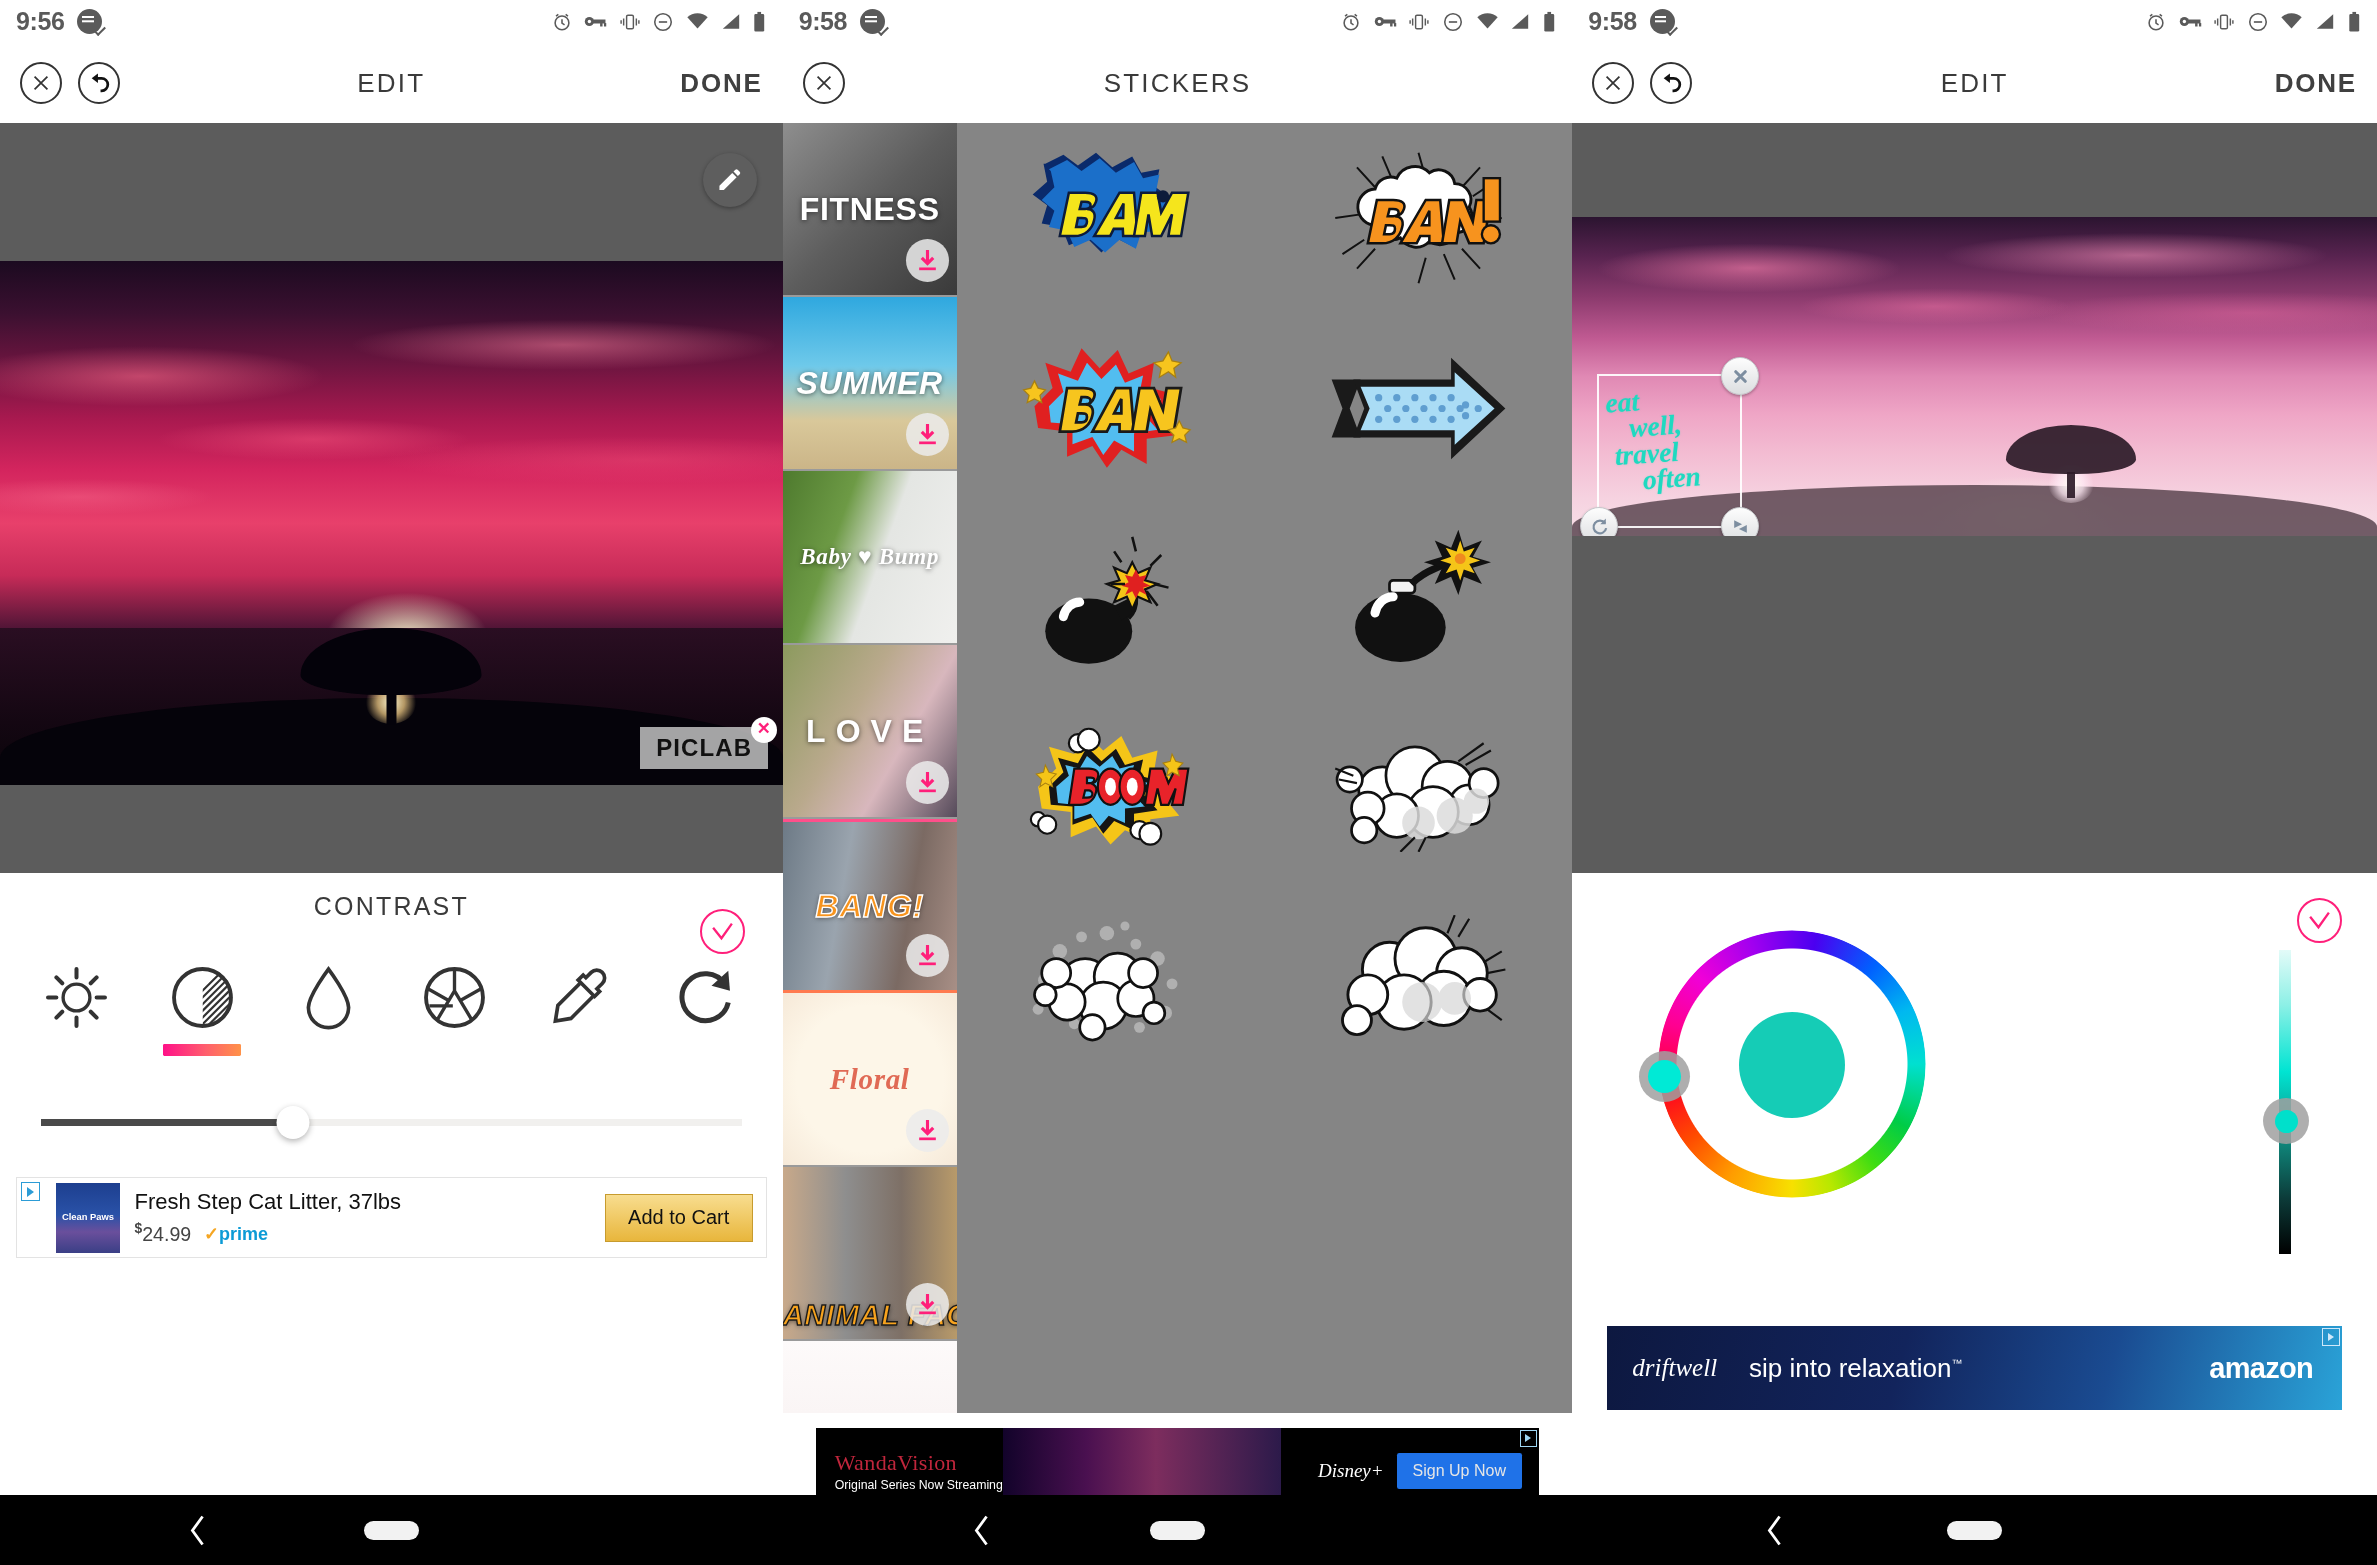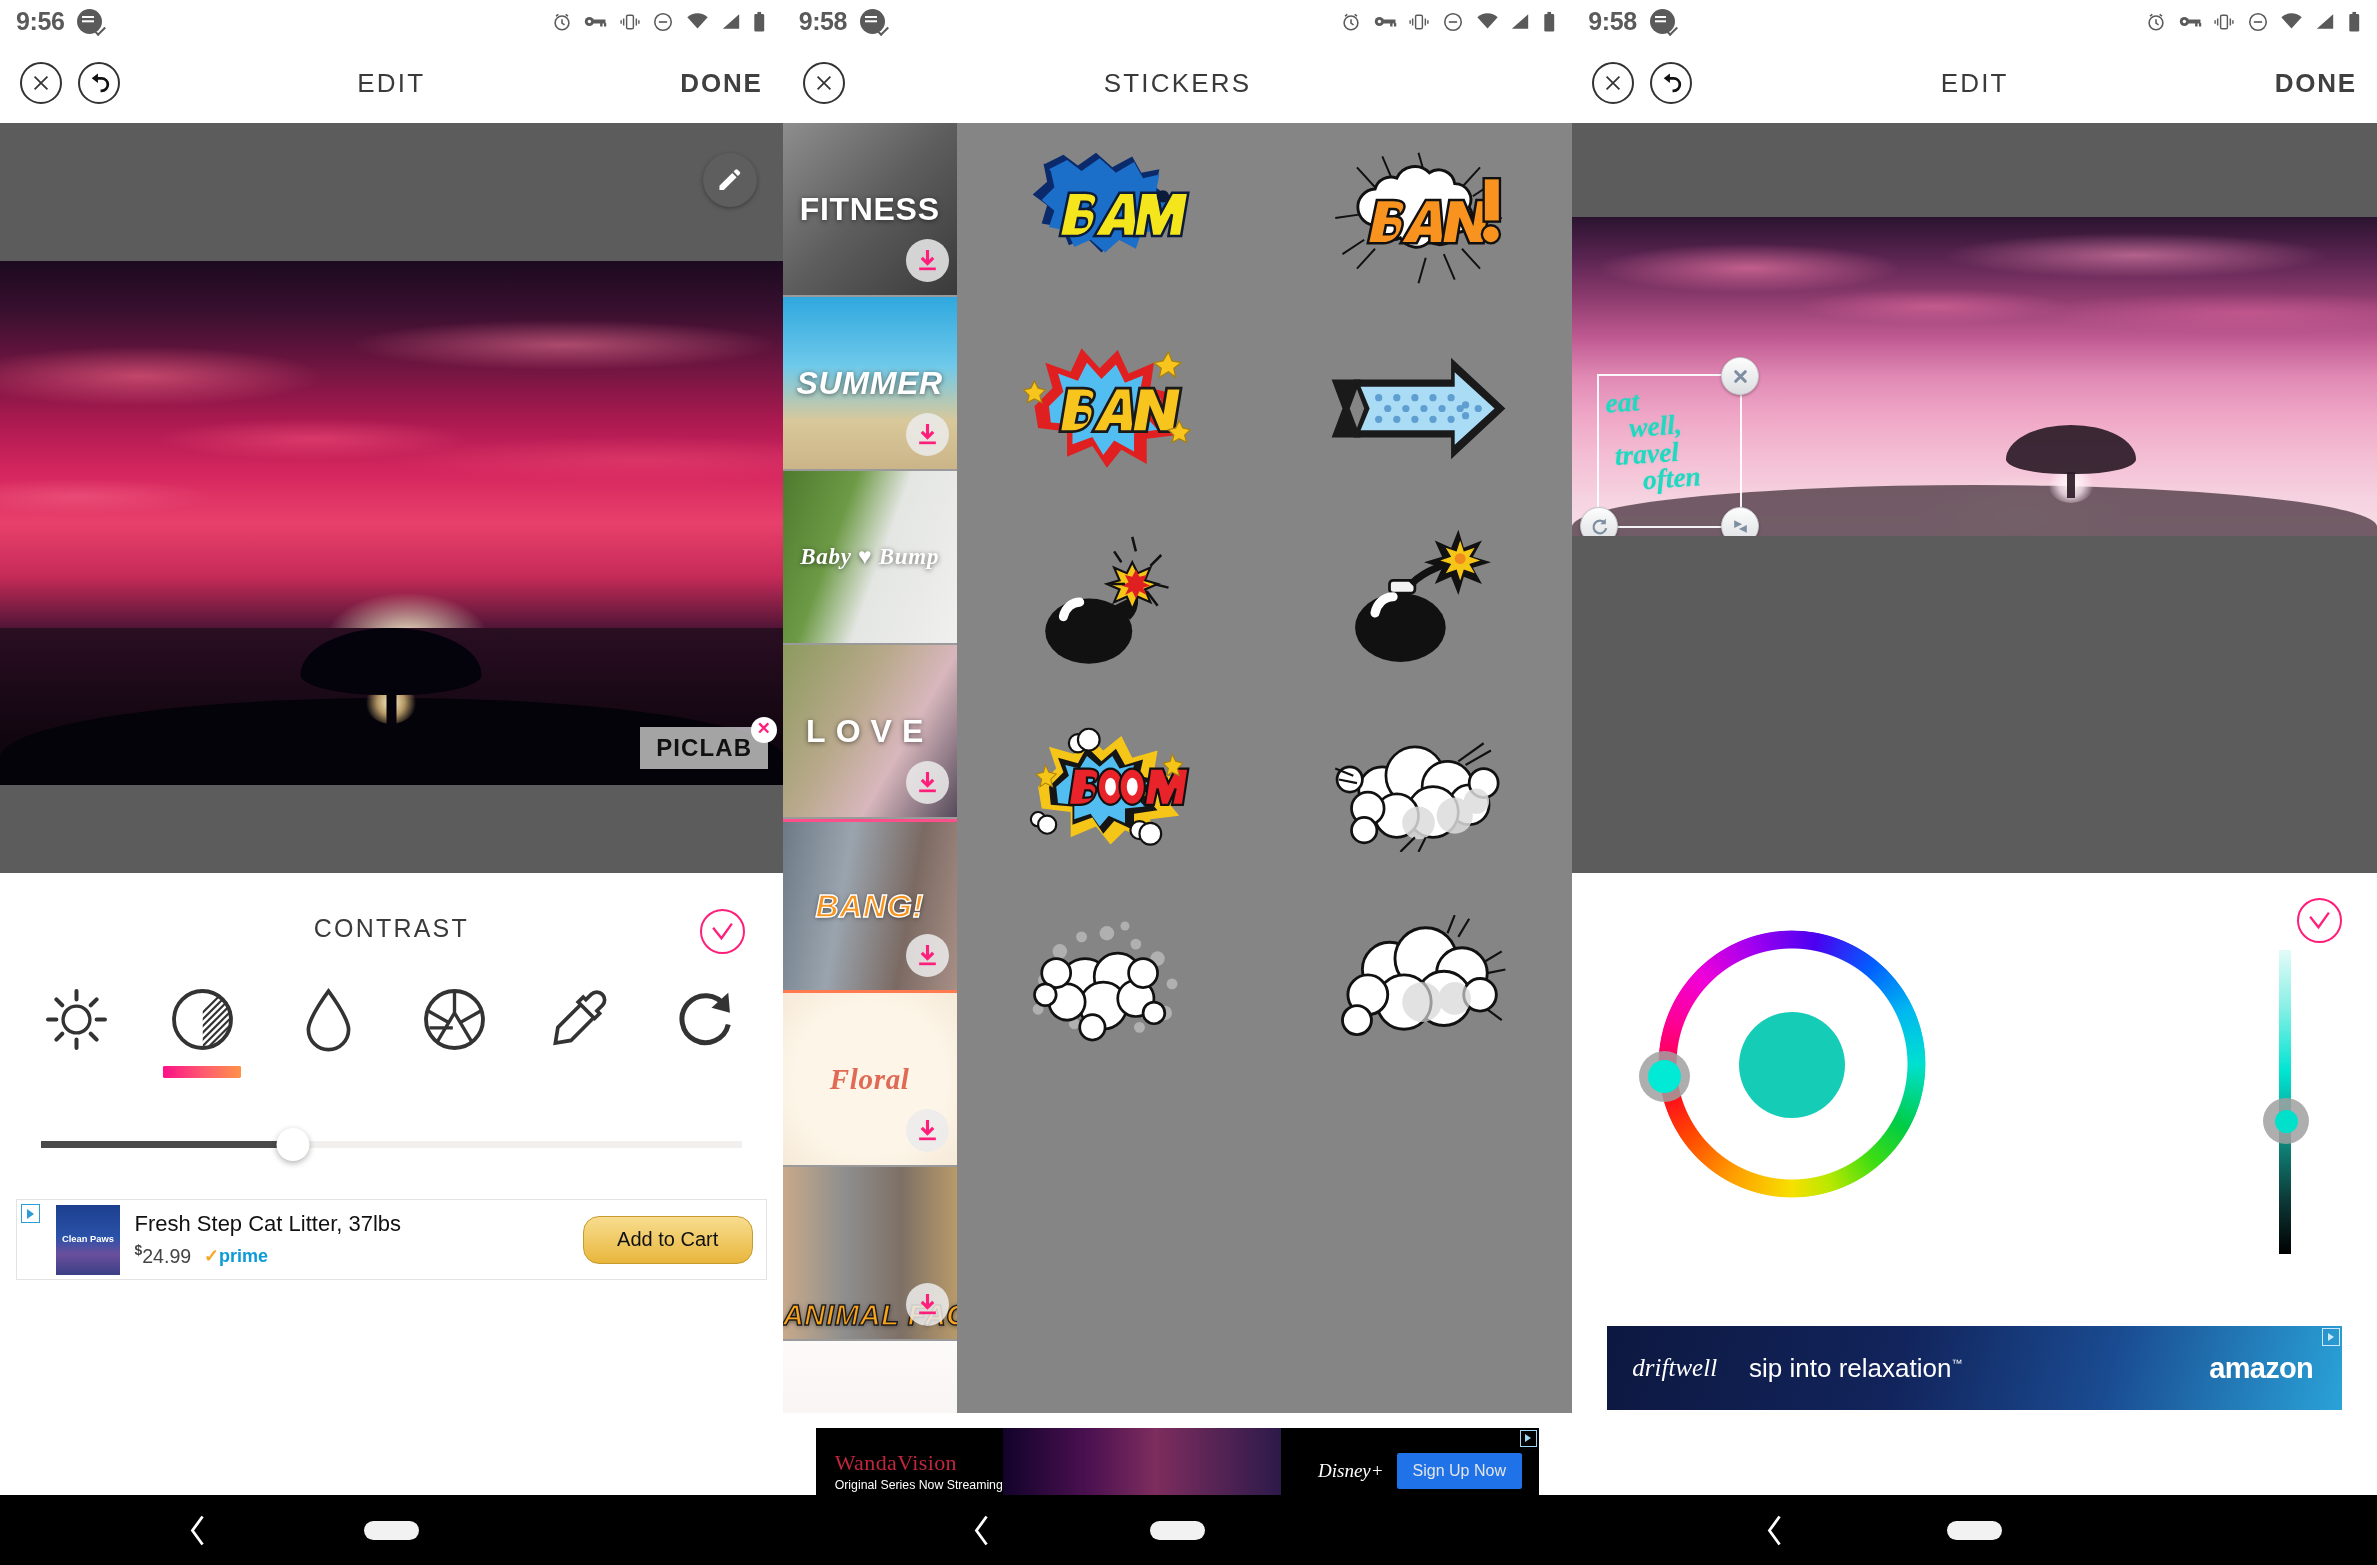--- a/index.html
+++ b/index.html
@@ -72,21 +72,21 @@
     background:radial-gradient(circle, #fff6d0 0%, rgba(255,215,140,.7) 40%, rgba(255,170,90,0) 75%); }
   .watermark { position:absolute; right:14.5px; bottom:16px;
     background:rgba(200,200,200,.82); padding:7.2px 16px; }
   .watermark span { font-size:24px; font-weight:700; color:#111; letter-spacing:1.1px; }
   .wm-close { position:absolute; right:-8.7px; top:-10px; width:26px; height:26px;
     border-radius:50%; background:#fff; display:flex; align-items:center;
     justify-content:center; font-size:16.7px; color:#ff1f7a; font-weight:700;
     line-height:1; }
 
   
-  .adjpanel { background:#fff; position:relative; padding-top:22px; }
+  .adjpanel { background:#fff; position:relative; }
   .adj-title { text-align:center; font-size:25px; letter-spacing:2.2px;
     color:#3a3a3a; padding:19px 0 10px; }
   .adj-check { position:absolute; right:38px; top:36px; width:45px; height:45px;
     border-radius:50%; border:2.2px solid #ff1f7a; display:flex;
     align-items:center; justify-content:center; }
   .tools { display:flex; justify-content:space-between; align-items:flex-end;
     padding:33px 22px 0; }
   .tool { width:109px; display:flex; flex-direction:column; align-items:center; }
   .tool svg { display:block; }
   .tool-underline { height:11.6px; width:78px; margin-top:13px; border-radius:1.4px;
@@ -112,21 +112,21 @@
   .ad1-img { width:64px; height:70px; margin-left:26px; flex:none;
     background:linear-gradient(to bottom,#1d3f8f 0%, #2a52a8 46%, #6a4f9c 70%, #3a3f86 100%);
     display:flex; flex-direction:column; align-items:center; justify-content:center;
     color:#fff; font-size:9.4px; font-weight:700; line-height:1.1; text-align:center; }
   .ad1-txt { margin-left:14.5px; flex:1; }
   .ad1-title { font-size:22px; color:#111; line-height:1.12; }
   .ad1-price { font-size:19.6px; color:#444; margin-top:5.8px; }
   .ad1-price b { font-size:13.8px; vertical-align:super; }
   .prime { color:#0c9bd6; font-weight:700; font-size:18px; margin-left:7.2px; }
   .prime em { color:#f5a623; font-style:normal; }
-  .ad1-cta { width:170px; height:48px; border-radius:16px;
+  .ad1-cta { width:148px; height:48px; border-radius:0;
     background:linear-gradient(to bottom,#f8dd8f,#e8b63c); border:1.4px solid #c79b2e;
     display:flex; align-items:center; justify-content:center;
     font-size:20px; color:#111; }
 
   
   .stickerbody { display:flex; height:1290px; }
   .packlist { width:174px; background:#8a8a8a; overflow:hidden;
     display:flex; flex-direction:column; }
   .pack { height:174px; position:relative; overflow:hidden;
     border-bottom:2.2px solid #9a9a9a; flex:none; }

